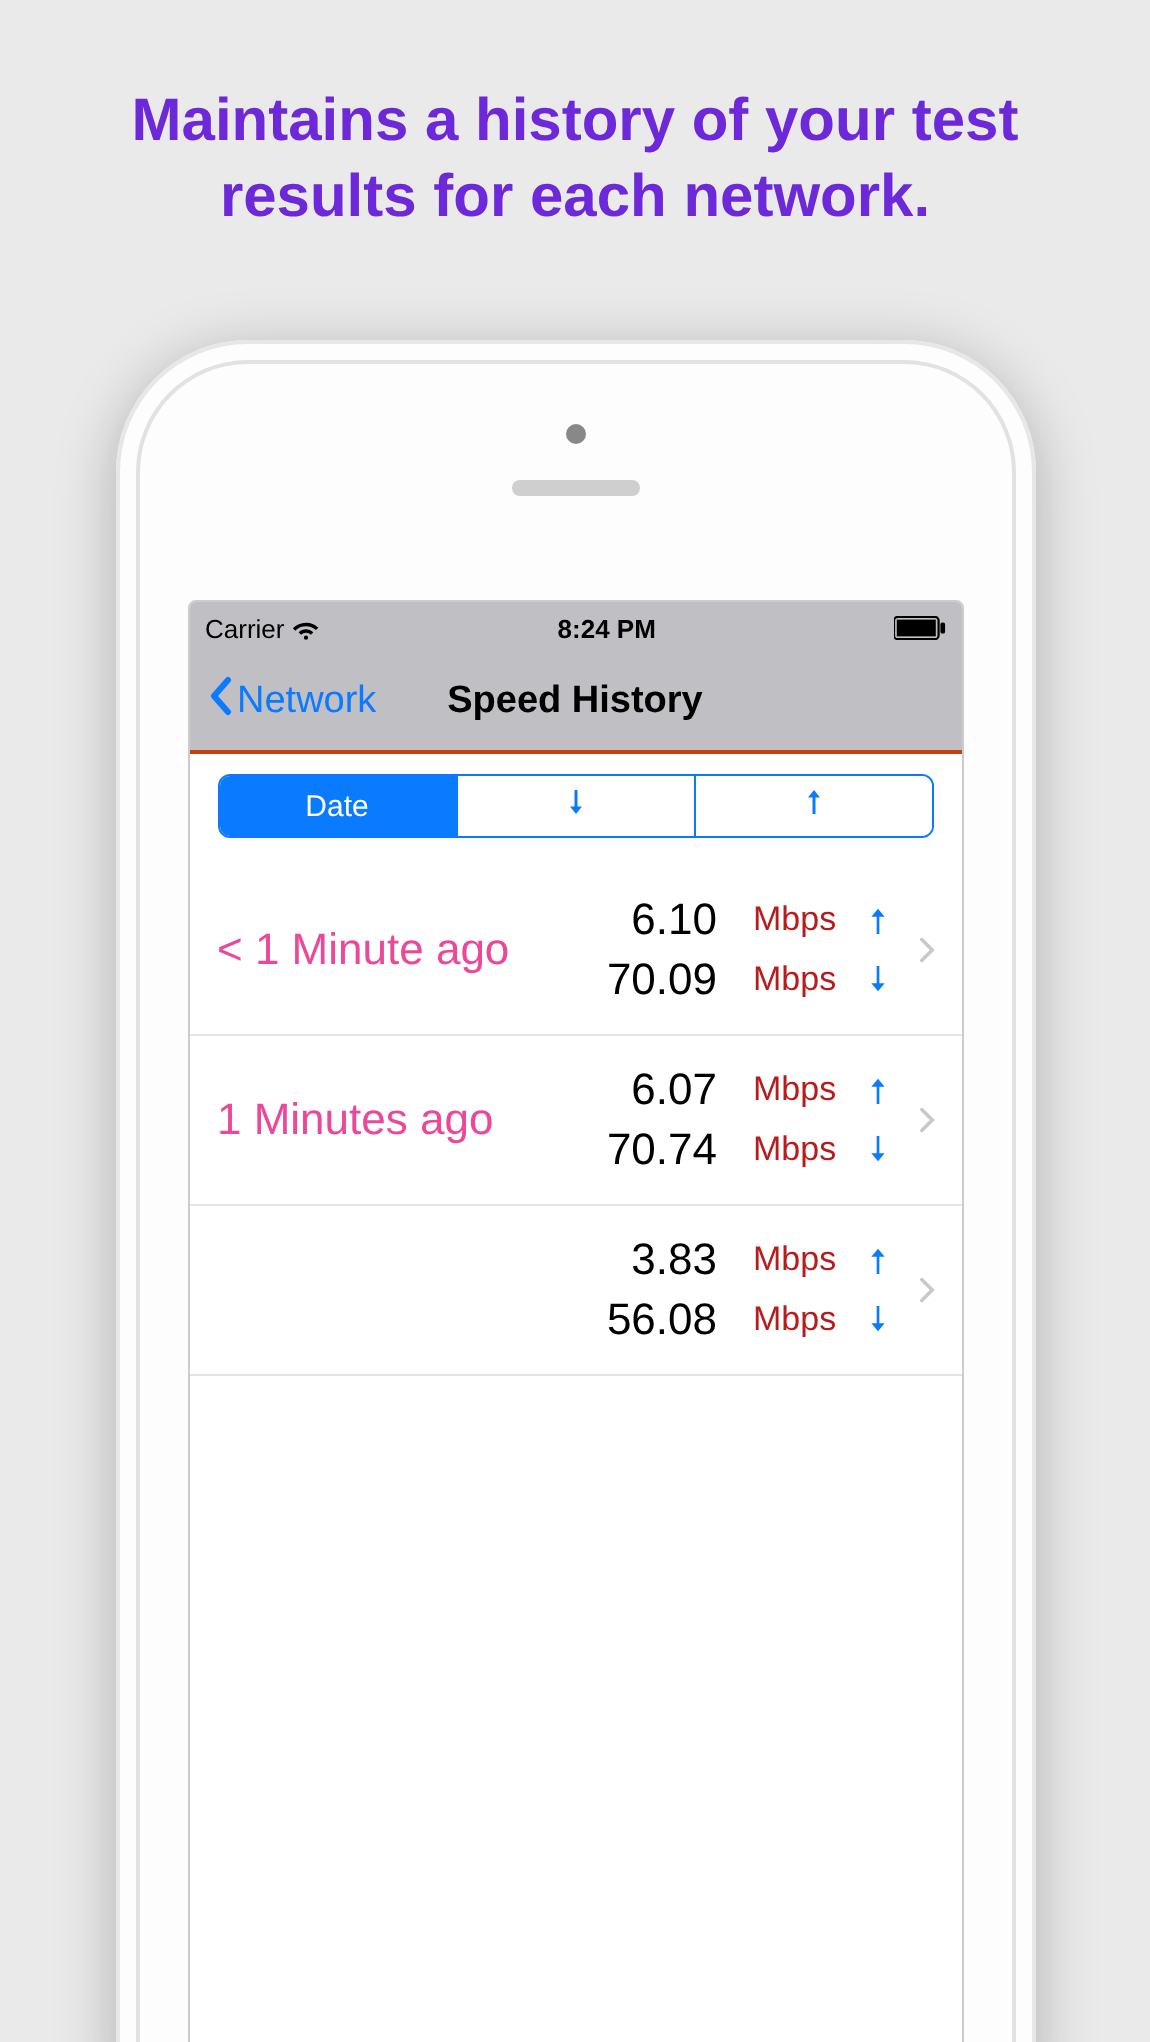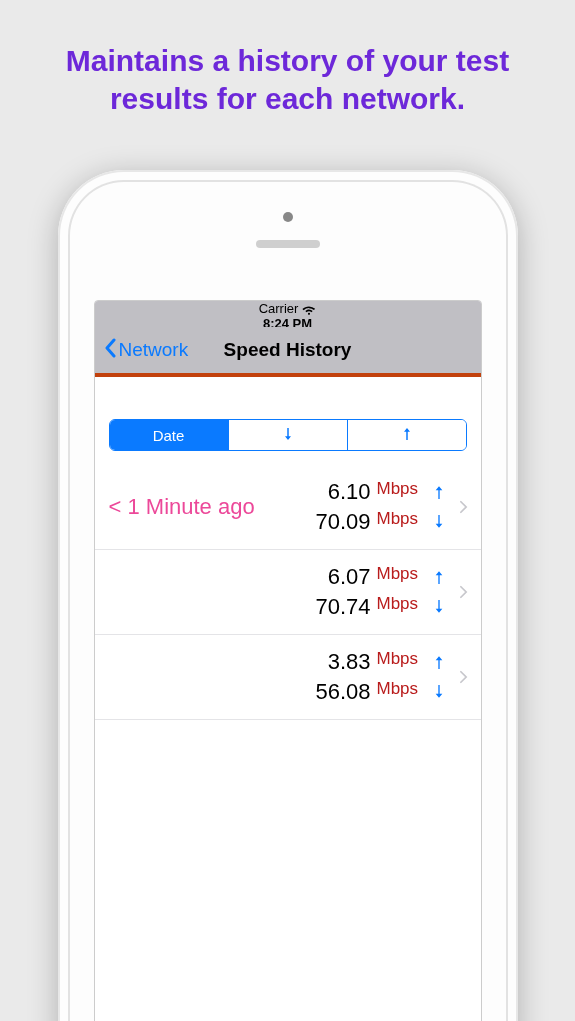--- a/index.html
+++ b/index.html
@@ -73,55 +73,53 @@
   
   .status-bar {
     height: 26px;
     background: #c0bfc4;
     display: flex;
     align-items: center;
     justify-content: space-between;
     padding: 0 8px;
     font-size: 13px;
     color: #000;
-    flex-direction: column;
   }
   .status-left { display:flex; align-items:center; gap:4px; }
   .wifi-icon svg { width:14px; height:14px; display:block; }
   .battery-icon svg { width:26px; height:12px; display:block; }
   
   .nav-bar {
     height: 50px;
     background: #c0bfc4;
     display: flex;
     align-items: center;
     padding: 0 8px;
     position: relative;
-    border-bottom: 4px solid #c2410c;
+    border-bottom: 2px solid #c2410c;
   }
   .back-btn {
     display: flex; align-items: center;
     color: #0a7aff;
     font-size: 19px;
     gap: 2px;
   }
   .nav-title {
     position: absolute;
     left: 0; right: 0;
     text-align: center;
     font-size: 19px;
     font-weight: 600;
     color: #000;
     pointer-events: none;
   }
   
   .seg-row {
     background: #fff;
     padding: 10px 14px 14px 14px;
-    margin-top: 32px;
   }
   .segmented {
     display: flex;
     border: 1.5px solid #0a7aff;
     border-radius: 6px;
     overflow: hidden;
     height: 32px;
   }
   .seg {
     flex: 1;
@@ -150,23 +148,23 @@
     width: 165px;
   }
   .row-speeds {
     margin-left: auto;
     display: flex;
     flex-direction: column;
     gap: 4px;
   }
   .speed-line {
     display: flex;
-    align-items: flex-start;
+    align-items: center;
     justify-content: flex-end;
-    gap: 6px;
+    gap: 18px;
   }
   .speed-val { font-size: 22px; color:#000; min-width: 68px; text-align: right; }
   .speed-unit { font-size: 17px; color:#b91c1c; width: 46px; }
   .arrow-col { width: 24px; display:flex; align-items:center; justify-content:center; }
   .arrow-col svg { width: 16px; height: 22px; }
   .chevron-col { width: 22px; display:flex; align-items:center; justify-content:center; color:#c7c7cc;}
   .chevron-col svg { width: 9px; height: 14px; }
   .arrows-block { display:flex; flex-direction:column; gap:6px; margin-left:4px; margin-right:2px; }
 </style>
 </head>
@@ -261,20 +259,21 @@
               </span>
           </div>
           <div class="chevron-col">
               <svg viewBox="0 0 10 16">
                 <polyline points="2,2 8,8 2,14" fill="none" stroke="#c7c7cc" stroke-width="2" stroke-linecap="round"></polyline>
               </svg>
             </div>
         </div>
 
         <div class="row">
+          <div class="row-time">1 Minutes ago</div>
           <div class="row-speeds">
             <div class="speed-line">
               <span class="speed-val">6.07</span>
               <span class="speed-unit">Mbps</span>
             </div>
             <div class="speed-line">
               <span class="speed-val">70.74</span>
               <span class="speed-unit">Mbps</span>
             </div>
           </div>

